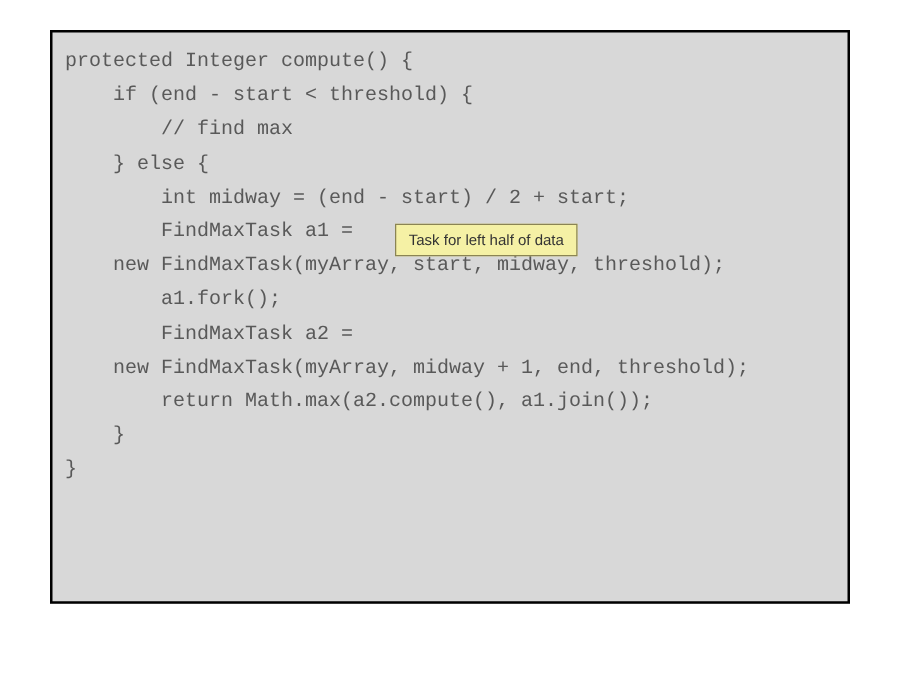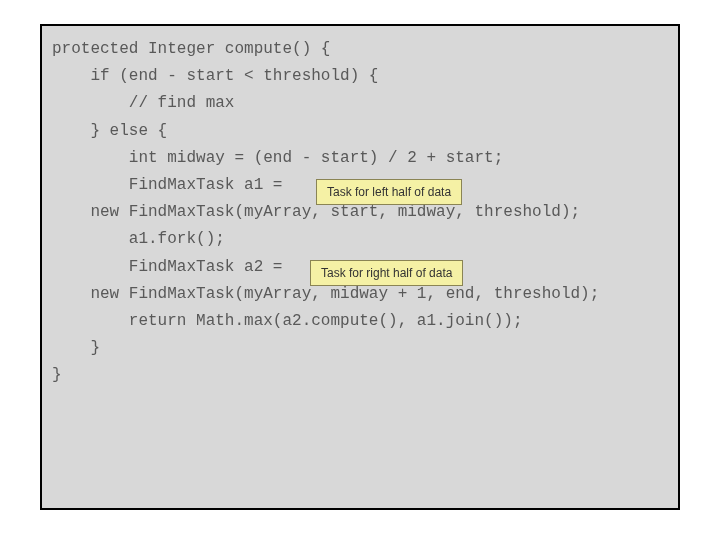--- a/index.html
+++ b/index.html
@@ -51,15 +51,14 @@
     .callout-1 { left: 274px; top: 153px; text-align: center; }
     .callout-2 { left: 268px; top: 234px; }
   </style>
 </head>
 <body>
 
 <div class="slide">
 
   <div class="code-block"><div>protected Integer compute() {</div><div>    if (end - start &lt; threshold) {</div><div>        // find max</div><div>    } else {</div><div>        int midway = (end - start) / 2 + start;</div><div>        FindMaxTask a1 =</div><div>    new FindMaxTask(myArray, start, midway, threshold);</div><div>        a1.fork();</div><div>        FindMaxTask a2 =</div><div>    new FindMaxTask(myArray, midway + 1, end, threshold);</div><div>        return Math.max(a2.compute(), a1.join());</div><div>    }</div><div>}</div>
     <div class="callout callout-1">Task for left half of data</div>
-    <div class="callout callout-2">Task for right half of data</div>
   </div>
 </div>
 
 </body></html>

